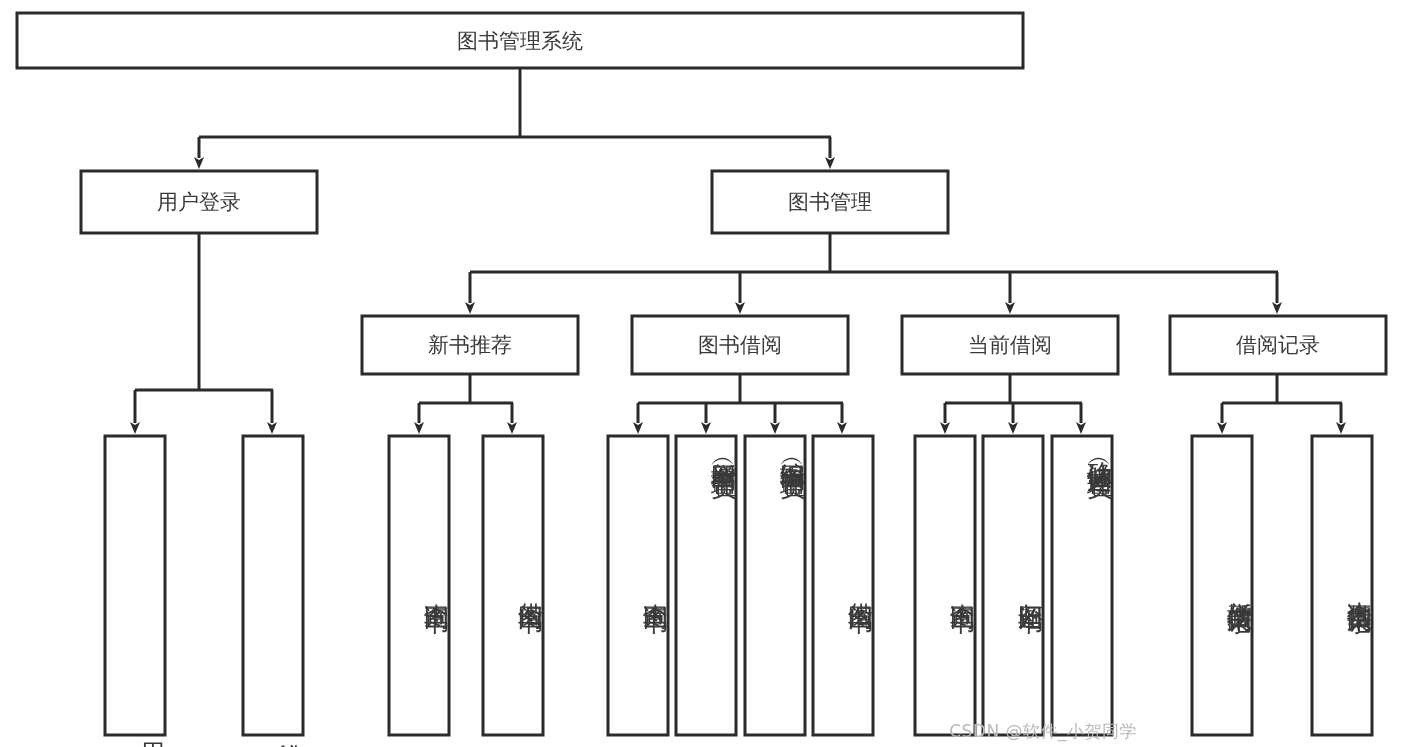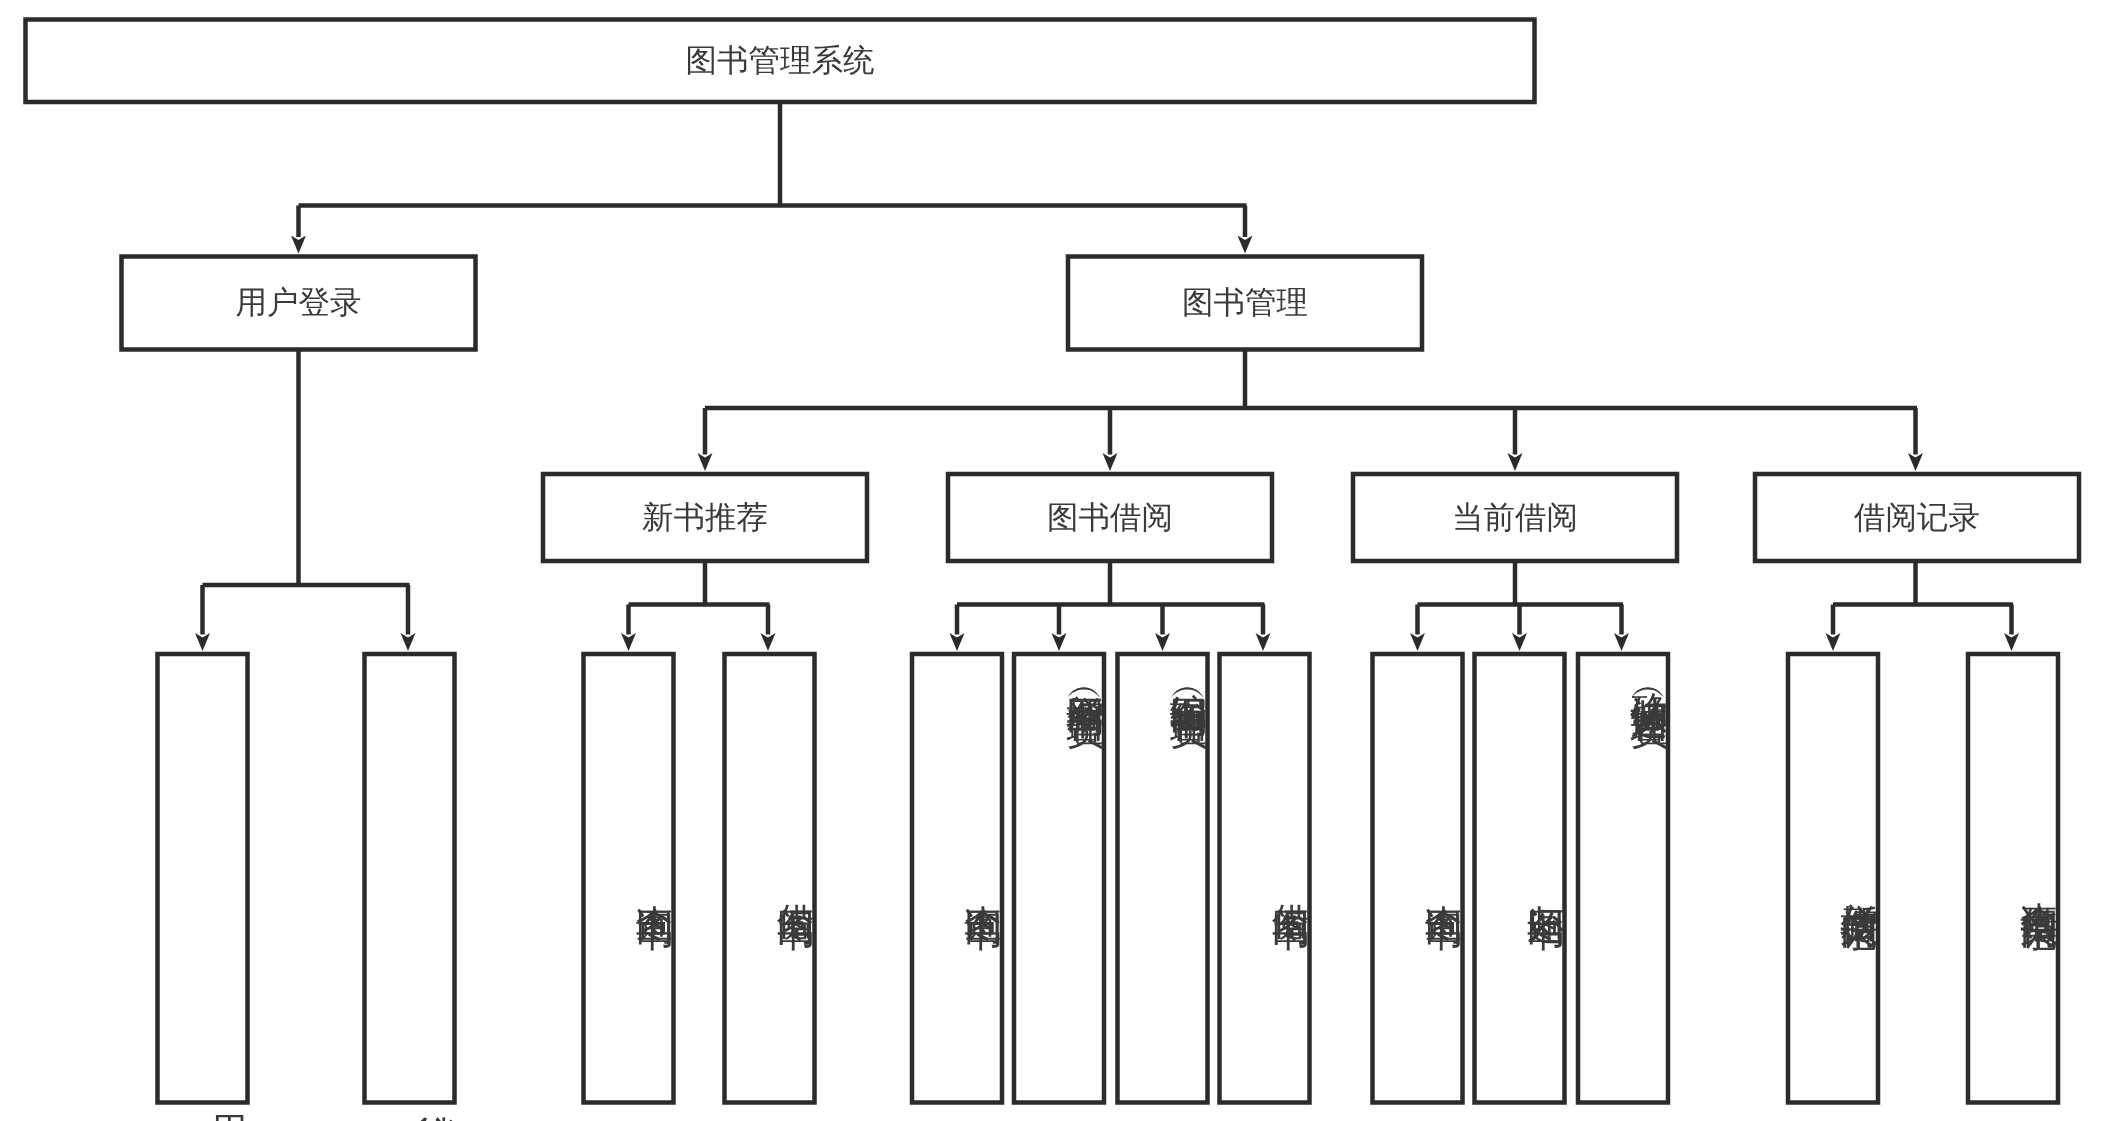--- a/index.html
+++ b/index.html
@@ -181,13 +181,14 @@
       <div class="node-label-v" style="left: 676px; width: 60px; top: 442px; height: 289px; justify-content: flex-start; display: flex; align-items: flex-start;">新增图书（管理员）</div>
       <div class="node-label-v" style="left: 745px; width: 60px; top: 442px; height: 289px; justify-content: flex-start; display: flex; align-items: flex-start;">编辑图书（管理员）</div>
       <div class="node-label-v" style="left: 813px; width: 60px; top: 442px; height: 289px; display: flex; align-items: flex-start; justify-content: center;">借阅图书</div>
       <div class="node-label-v" style="left: 915px; width: 60px; top: 442px; height: 289px; display: flex; align-items: flex-start; justify-content: center;">查询图书</div>
       <div class="node-label-v" style="left: 983px; width: 60px; top: 442px; height: 289px; display: flex; align-items: flex-start; justify-content: center;">归还图书</div>
       <div class="node-label-v" style="left: 1052px; width: 60px; top: 442px; height: 289px; justify-content: flex-start; display: flex; align-items: flex-start;">确认归还（管理员）</div>
       <div class="node-label-v" style="left: 1192px; width: 60px; top: 442px; height: 289px; display: flex; align-items: flex-start; justify-content: center;">新增借阅记录</div>
       <div class="node-label-v" style="left: 1312px; width: 60px; top: 442px; height: 289px; display: flex; align-items: flex-start; justify-content: center;">查询借阅记录</div>
     </div>
 
+  <div id="watermark">CSDN @软件_小贺同学</div>
 </div>
 
 </body></html>

